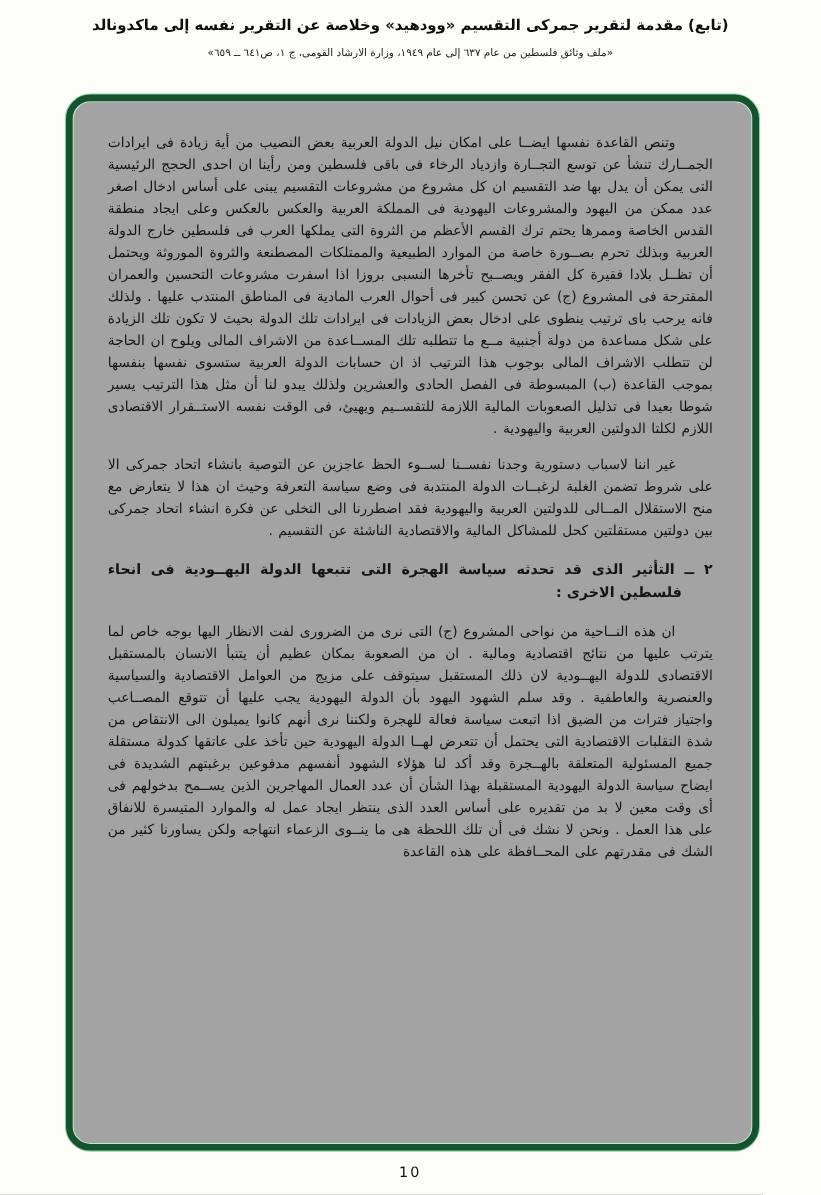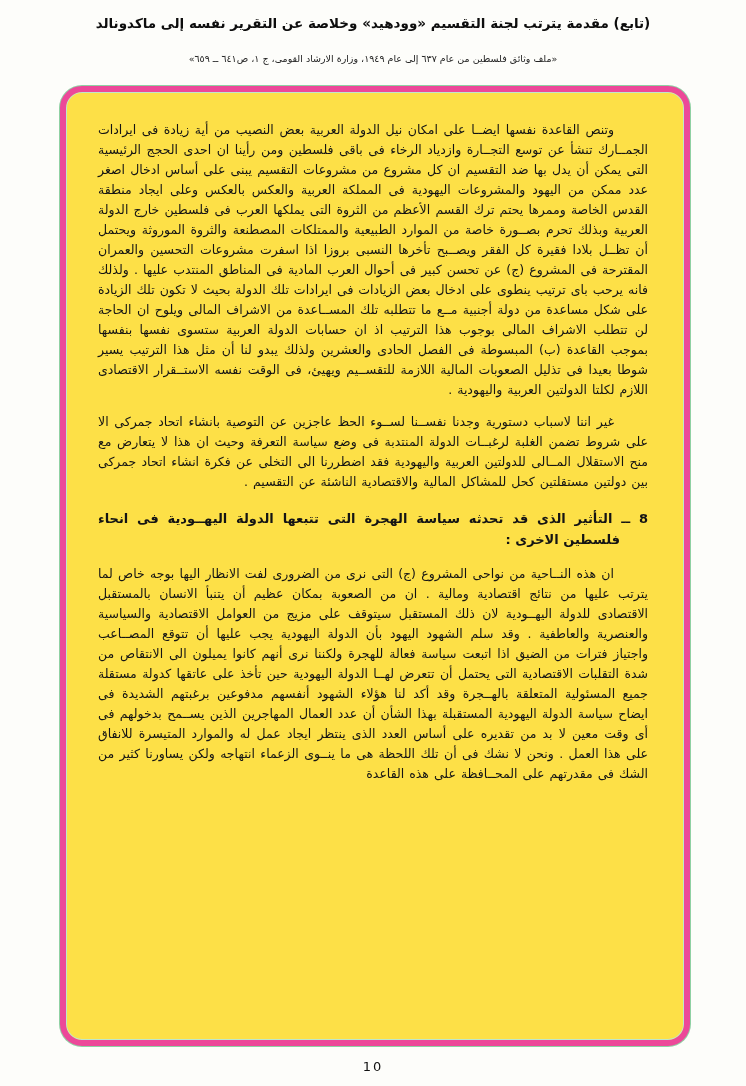--- a/index.html
+++ b/index.html
@@ -26,33 +26,33 @@
   }
   .header-title {
     font-weight: bold;
     font-size: 13.5px;
     line-height: 18px;
     color: #0d0d0d;
   }
   .header-source {
     font-size: 9.5px;
     line-height: 14px;
-    margin-top: 20px;
+    margin-top: 10px;
     color: #222;
   }
   .content-frame {
     position: absolute;
     left: 60px;
     right: 56px;
     top: 86px;
     height: 960px;
     box-sizing: border-box;
-    border: 6px solid #ec4899;
+    border: 6px solid #14532d;
     border-radius: 22px;
-    background: #fde047;
+    background: #a3a3a3;
     box-shadow: inset 0 0 0 1px #bfe7ca, 0 0 0 1px #8fd1a3;
     padding: 28px 36px 18px 32px;
     overflow: hidden;
   }
   .para {
     font-size: 12.5px;
     line-height: 20px;
     text-align: justify;
     text-indent: 34px;
     margin: 0 0 12px 0;
@@ -77,26 +77,26 @@
     color: #111;
     letter-spacing: 2px;
   }
 </style>
 </head>
 <body>
 
 <div class="page">
 
   <div class="header">
-    <div class="header-title">(تابع) مقدمة يترتب لجنة التقسيم «وودهيد» وخلاصة عن التقرير نفسه إلى ماكدونالد</div>
+    <div class="header-title">(تابع) مقدمة لتقرير جمركى التقسيم «وودهيد» وخلاصة عن التقرير نفسه إلى ماكدونالد</div>
     <div class="header-source">«ملف وثائق فلسطين من عام ٦٣٧ إلى عام ١٩٤٩، وزارة الارشاد القومى، ج ١، ص٦٤١ ــ ٦٥٩»</div>
   </div>
 
   <div class="content-frame">
     <p class="para">وتنص القاعدة نفسها ايضــا على امكان نيل الدولة العربية بعض النصيب من أية زيادة فى ايرادات الجمــارك تنشأ عن توسع التجــارة وازدياد الرخاء فى باقى فلسطين ومن رأينا ان احدى الحجج الرئيسية التى يمكن أن يدل بها ضد التقسيم ان كل مشروع من مشروعات التقسيم يبنى على أساس ادخال اصغر عدد ممكن من اليهود والمشروعات اليهودية فى المملكة العربية والعكس بالعكس وعلى ايجاد منطقة القدس الخاصة وممرها يحتم ترك القسم الأعظم من الثروة التى يملكها العرب فى فلسطين خارج الدولة العربية وبذلك تحرم بصــورة خاصة من الموارد الطبيعية والممتلكات المصطنعة والثروة الموروثة ويحتمل أن تظــل بلادا فقيرة كل الفقر ويصــبح تأخرها النسبى بروزا اذا اسفرت مشروعات التحسين والعمران المقترحة فى المشروع (ج) عن تحسن كبير فى أحوال العرب المادية فى المناطق المنتدب عليها . ولذلك فانه يرحب باى ترتيب ينطوى على ادخال بعض الزيادات فى ايرادات تلك الدولة بحيث لا تكون تلك الزيادة على شكل مساعدة من دولة أجنبية مــع ما تتطلبه تلك المســاعدة من الاشراف المالى ويلوح ان الحاجة لن تتطلب الاشراف المالى بوجوب هذا الترتيب اذ ان حسابات الدولة العربية ستسوى نفسها بنفسها بموجب القاعدة (ب) المبسوطة فى الفصل الحادى والعشرين ولذلك يبدو لنا أن مثل هذا الترتيب يسير شوطا بعيدا فى تذليل الصعوبات المالية اللازمة للتقســيم ويهيئ، فى الوقت نفسه الاستــقرار الاقتصادى اللازم لكلتا الدولتين العربية واليهودية .</p>
     <p class="para">غير اننا لاسباب دستورية وجدنا نفســنا لســوء الحظ عاجزين عن التوصية بانشاء اتحاد جمركى الا على شروط تضمن الغلبة لرغبــات الدولة المنتدبة فى وضع سياسة التعرفة وحيث ان هذا لا يتعارض مع منح الاستقلال المــالى للدولتين العربية واليهودية فقد اضطررنا الى التخلى عن فكرة انشاء اتحاد جمركى بين دولتين مستقلتين كحل للمشاكل المالية والاقتصادية الناشئة عن التقسيم .</p>
-    <p class="section-heading">8 ــ التأثير الذى قد تحدثه سياسة الهجرة التى تتبعها الدولة اليهــودية فى انحاء فلسطين الاخرى :</p>
+    <p class="section-heading">٢ ــ التأثير الذى قد تحدثه سياسة الهجرة التى تتبعها الدولة اليهــودية فى انحاء فلسطين الاخرى :</p>
     <p class="para">ان هذه النــاحية من نواحى المشروع (ج) التى نرى من الضرورى لفت الانظار اليها بوجه خاص لما يترتب عليها من نتائج اقتصادية ومالية . ان من الصعوبة بمكان عظيم أن يتنبأ الانسان بالمستقبل الاقتصادى للدولة اليهــودية لان ذلك المستقبل سيتوقف على مزيج من العوامل الاقتصادية والسياسية والعنصرية والعاطفية . وقد سلم الشهود اليهود بأن الدولة اليهودية يجب عليها أن تتوقع المصــاعب واجتياز فترات من الضيق اذا اتبعت سياسة فعالة للهجرة ولكننا نرى أنهم كانوا يميلون الى الانتقاص من شدة التقلبات الاقتصادية التى يحتمل أن تتعرض لهــا الدولة اليهودية حين تأخذ على عاتقها كدولة مستقلة جميع المسئولية المتعلقة بالهــجرة وقد أكد لنا هؤلاء الشهود أنفسهم مدفوعين برغبتهم الشديدة فى ايضاح سياسة الدولة اليهودية المستقبلة بهذا الشأن أن عدد العمال المهاجرين الذين يســمح بدخولهم فى أى وقت معين لا بد من تقديره على أساس العدد الذى ينتظر ايجاد عمل له والموارد المتيسرة للانفاق على هذا العمل . ونحن لا نشك فى أن تلك اللحظة هى ما ينــوى الزعماء انتهاجه ولكن يساورنا كثير من الشك فى مقدرتهم على المحــافظة على هذه القاعدة</p>
   </div>
 
   <div class="page-number">10</div>
 
 </div>
 
 </body></html>

